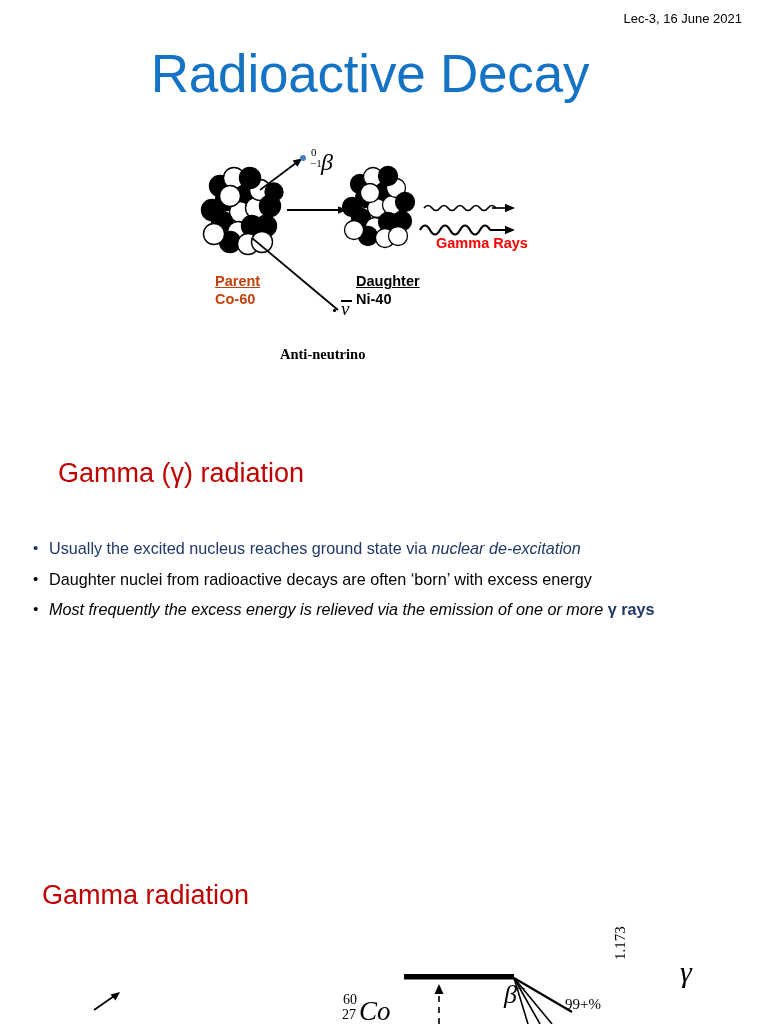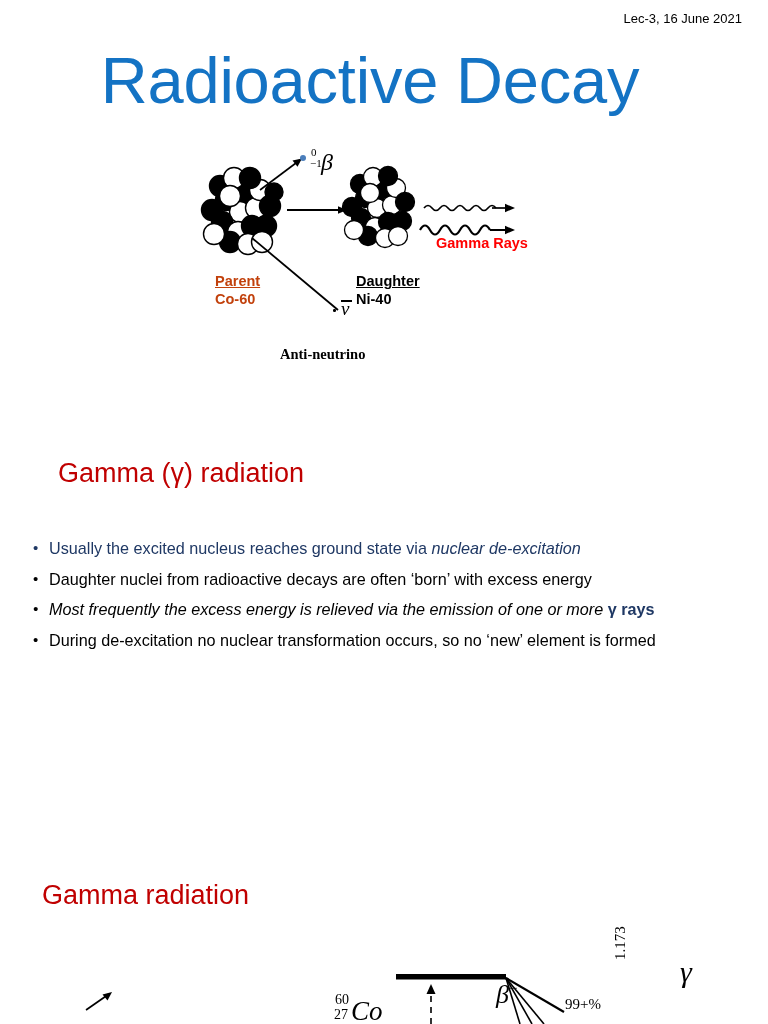--- a/index.html
+++ b/index.html
@@ -35,21 +35,21 @@
     white-space: nowrap;
   }
 
   
   .main-title {
     position: absolute;
     left: 0;
     top: 45px;
     width: 740px;
     text-align: center;
-    font-size: 65px;
+    font-size: 53px;
     line-height: 1.1;
     color: #1473c4;
     font-family: "Liberation Sans", sans-serif;
     font-weight: 400;
     letter-spacing: -0.2px;
   }
 
   
   .decay-fig {
     position: absolute;
@@ -173,21 +173,21 @@
   }
   .b-black { color: #000000; }
   .b-navy  { color: #1f3864; }
   .b-brown { color: #9c5a36; }
   .it { font-style: italic; }
   .gamma-bold { color: #1f3864; font-weight: bold; font-style: normal; }
 
   
   .scheme {
     position: absolute;
-    left: 4px;
+    left: 12px;
     top: 930px;
     width: 636px;
     height: 94px;
     overflow: hidden;
   }
   .scheme svg { display: block; }
   .scheme-txt {
     position: absolute;
     font-family: "Liberation Serif", serif;
     color: #000;
@@ -331,23 +331,20 @@
 
     <div class="bullet b-black">
       <span>Daughter nuclei from radioactive decays are often ‘born’ with excess energy</span>
     </div>
 
     <div class="bullet b-black it">
       <span>Most frequently the excess energy is relieved via the emission of one or more </span><span class="gamma-bold">γ rays</span>
     </div>
 
 
-    <div class="bullet b-black">
-      <span>During de-excitation no nuclear transformation occurs, so no ‘new’ element is formed</span>
-    </div>
   </div>
 
   <div class="sec-heading sec-heading-2">Gamma radiation</div>
 
   <div class="scheme">
     <svg width="768" height="94" viewBox="0 0 768 94">
 
       <g>
         <line x1="82" y1="80" x2="105" y2="64" stroke="#000" stroke-width="1.6"></line>
         <polygon points="108,62 98.5,64.5 103.5,70.5" fill="#000"></polygon>

